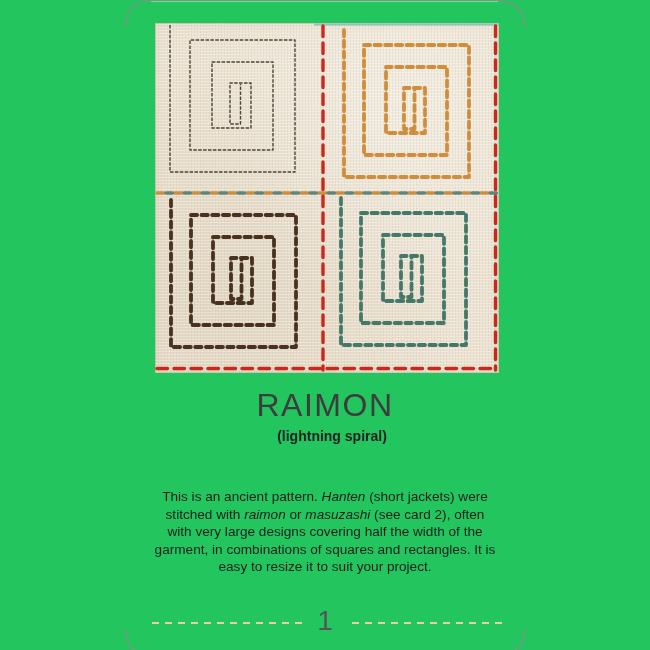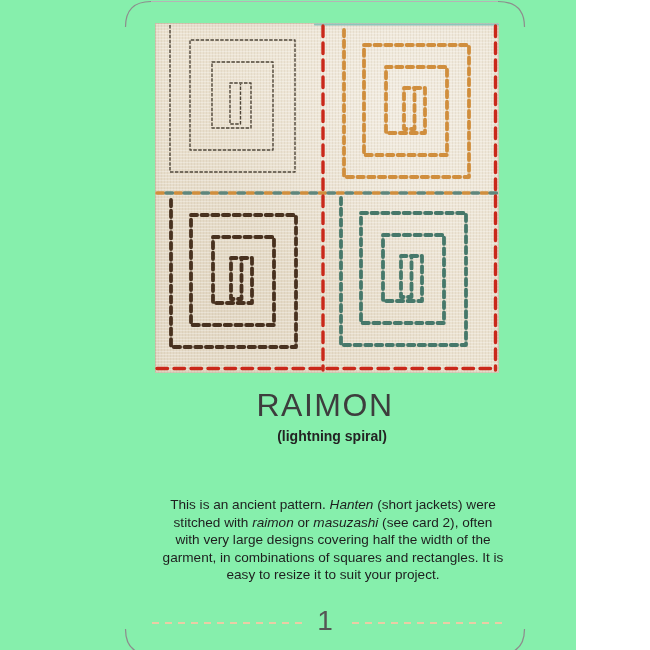--- a/index.html
+++ b/index.html
@@ -1,17 +1,17 @@
 <!DOCTYPE html>
 <html style="--fabric: #ebe2d1; --divider-dash: #eacda5; --card-edge: #8d8d8d; --stitch-red: #c9281a; --stitch-orange: #d08e3d; --stitch-brown: #48311f; --stitch-teal: #46786a; --pencil-gray: #4e4538; --edge-teal: #8fc4bc; --cross-teal: #5f867c;"><head>
 <meta charset="utf-8">
 <style>
   html,body{margin:0;padding:0;background:#ffffff;}
   .screen{
-    position:relative;width:576px;height:650px;overflow:hidden;background:#86efac;
+    position:relative;width:650px;height:650px;overflow:hidden;background:#22c55e;
     font-family:"Liberation Sans","DejaVu Sans",sans-serif;
   }
   svg{overflow:visible;display:block;}
 
   
   .card-outline{position:absolute;left:0;top:0;}
 
   
   .photo{
     position:absolute;left:155px;top:23px;width:344px;height:350px;margin:0;
@@ -37,21 +37,21 @@
   .title{
     position:absolute;left:125px;width:400px;top:387px;margin:0;
     text-align:center;font-size:32px;font-weight:300;letter-spacing:1.5px;
     color:#3d3d3d;
   }
   .subtitle{
     position:absolute;left:132px;width:400px;top:428px;
     text-align:center;font-size:14px;font-weight:700;color:#232323;
   }
   .description{
-    position:absolute;left:152px;width:346px;top:488px;margin:8px;
+    position:absolute;left:152px;width:346px;top:488px;margin:0;
     text-align:center;font-size:13.6px;line-height:17.5px;font-weight:400;color:#1e1e1e;
   }
   .description .it{font-style:italic;}
 
   
   .dash{
     position:absolute;top:622px;height:2px;width:150px;
     background-image:repeating-linear-gradient(90deg, var(--divider-dash,#eacda5) 0 7px, rgba(0,0,0,0) 7px 13px);
   }
   .dash-left{left:152px;}

